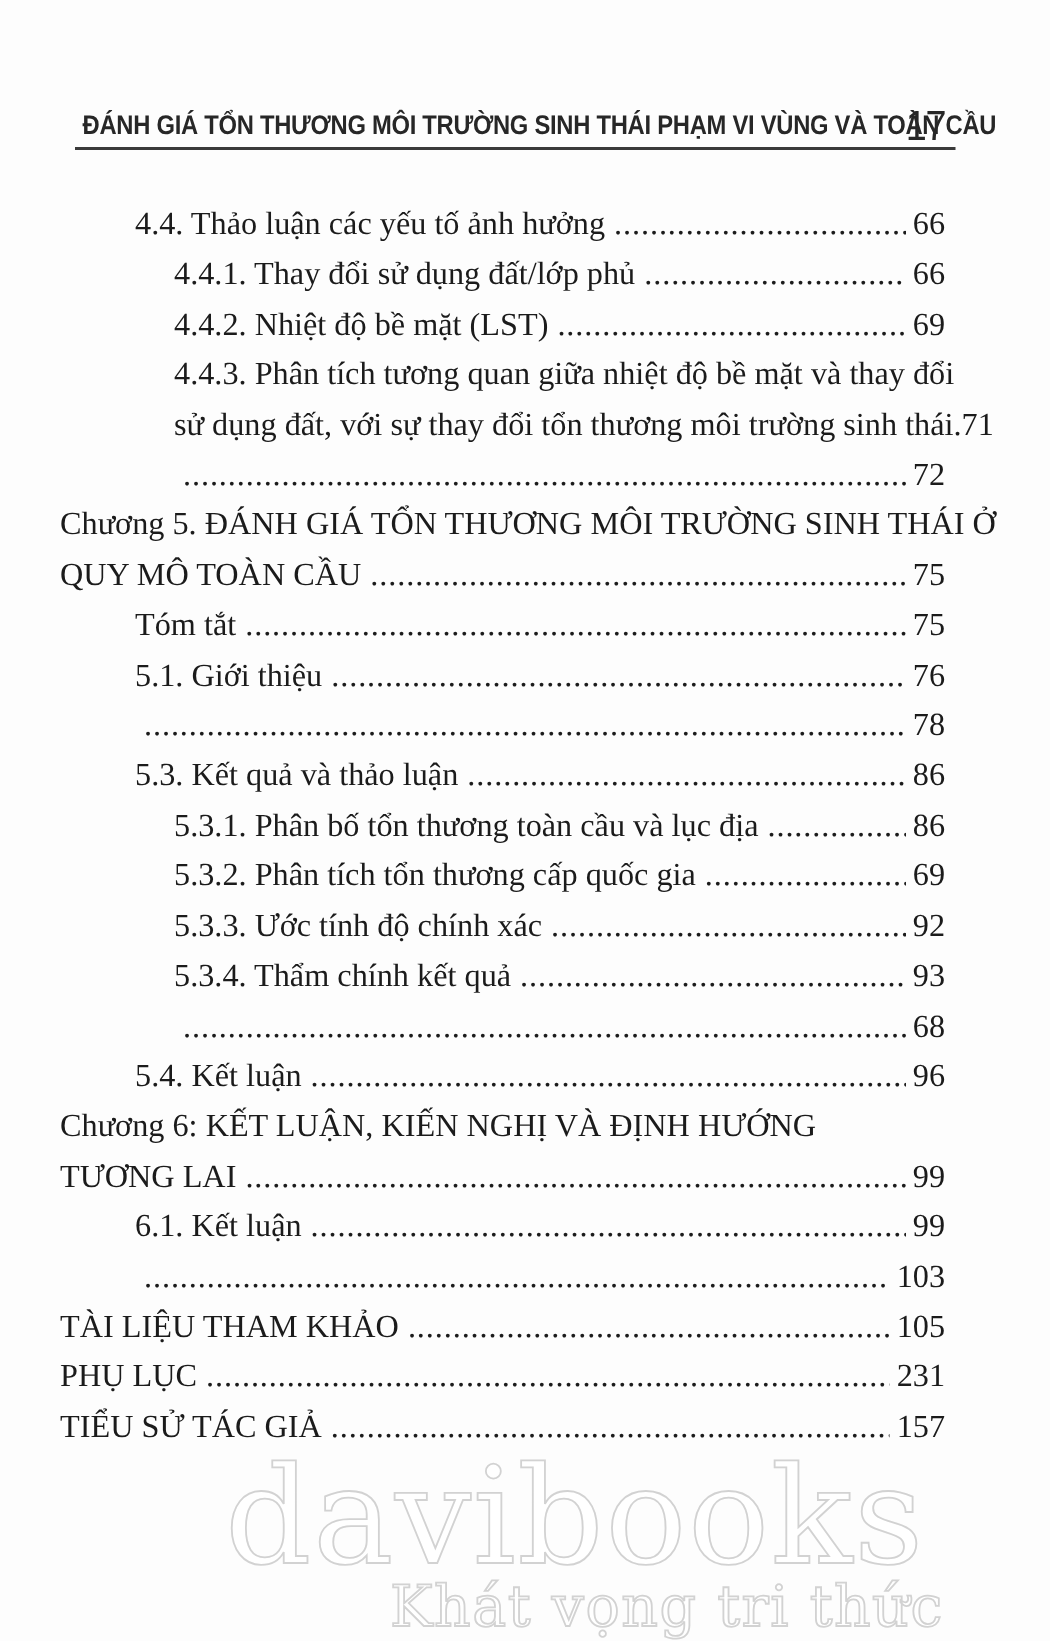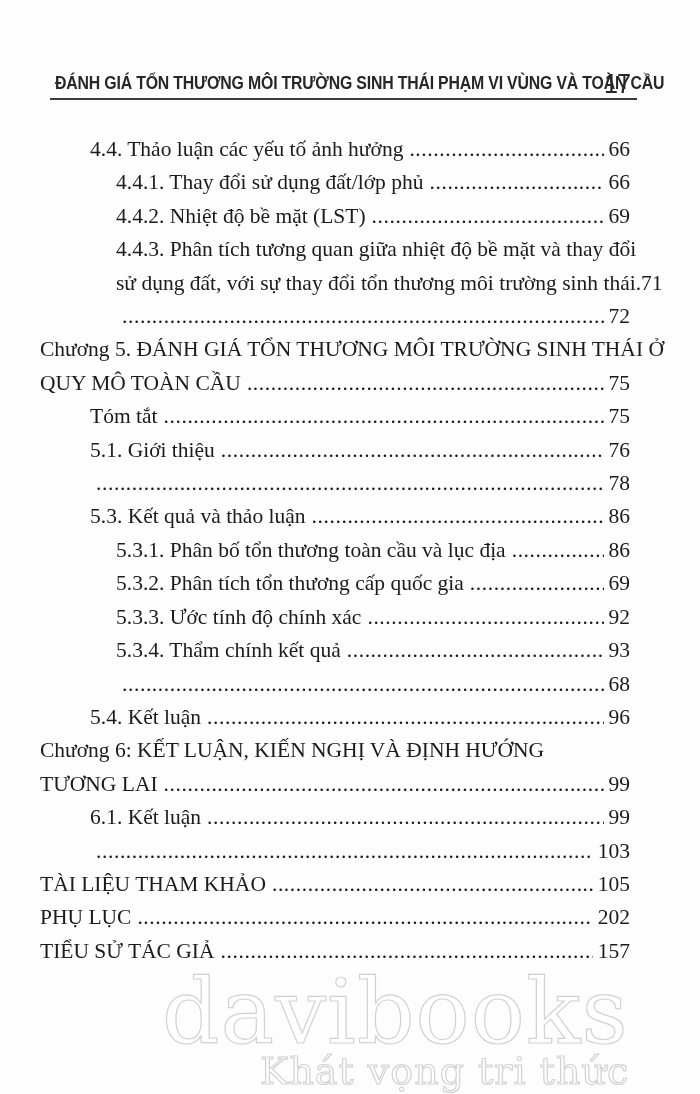--- a/index.html
+++ b/index.html
@@ -55,21 +55,21 @@
     position: absolute;
     font-family: "DejaVu Serif", serif;
     color: #e6e6e6;
     line-height: 1;
     white-space: nowrap;
     pointer-events: none;
   }
   @supports (-webkit-text-stroke: 1px #ccc) {
     .wm { color: #ffffff; -webkit-text-stroke: 1.2px #d2d2d2; }
   }
-  .wm-logo { left: 150px; top: 967px; font-size: 90px; letter-spacing: 1px; margin-left: 12px; }
+  .wm-logo { left: 150px; top: 967px; font-size: 90px; letter-spacing: 1px; }
   .wm-tagline { left: 260px; top: 1052px; font-size: 38px; letter-spacing: 1px; }
 </style>
 </head>
 <body>
 
 <div>
 
   <div class="running-title">ĐÁNH GIÁ TỔN THƯƠNG MÔI TRƯỜNG SINH THÁI PHẠM VI VÙNG VÀ TOÀN CẦU</div>
 
   <div class="running-page">17</div>
@@ -178,21 +178,21 @@
         <span class="entry-page">103</span>
       </div>
       <div class="toc-row ind-0">
         <span class="entry-text">TÀI LIỆU THAM KHẢO</span>
         <span class="dot-leader">................................................................................................................................................................</span>
         <span class="entry-page">105</span>
       </div>
       <div class="toc-row ind-0">
         <span class="entry-text">PHỤ LỤC</span>
         <span class="dot-leader">................................................................................................................................................................</span>
-        <span class="entry-page">202</span>
+        <span class="entry-page">231</span>
       </div>
       <div class="toc-row ind-0">
         <span class="entry-text">TIỂU SỬ TÁC GIẢ</span>
         <span class="dot-leader">................................................................................................................................................................</span>
         <span class="entry-page">157</span>
       </div>
     </div>
 
   <div class="wm wm-logo">davibooks</div>
 

